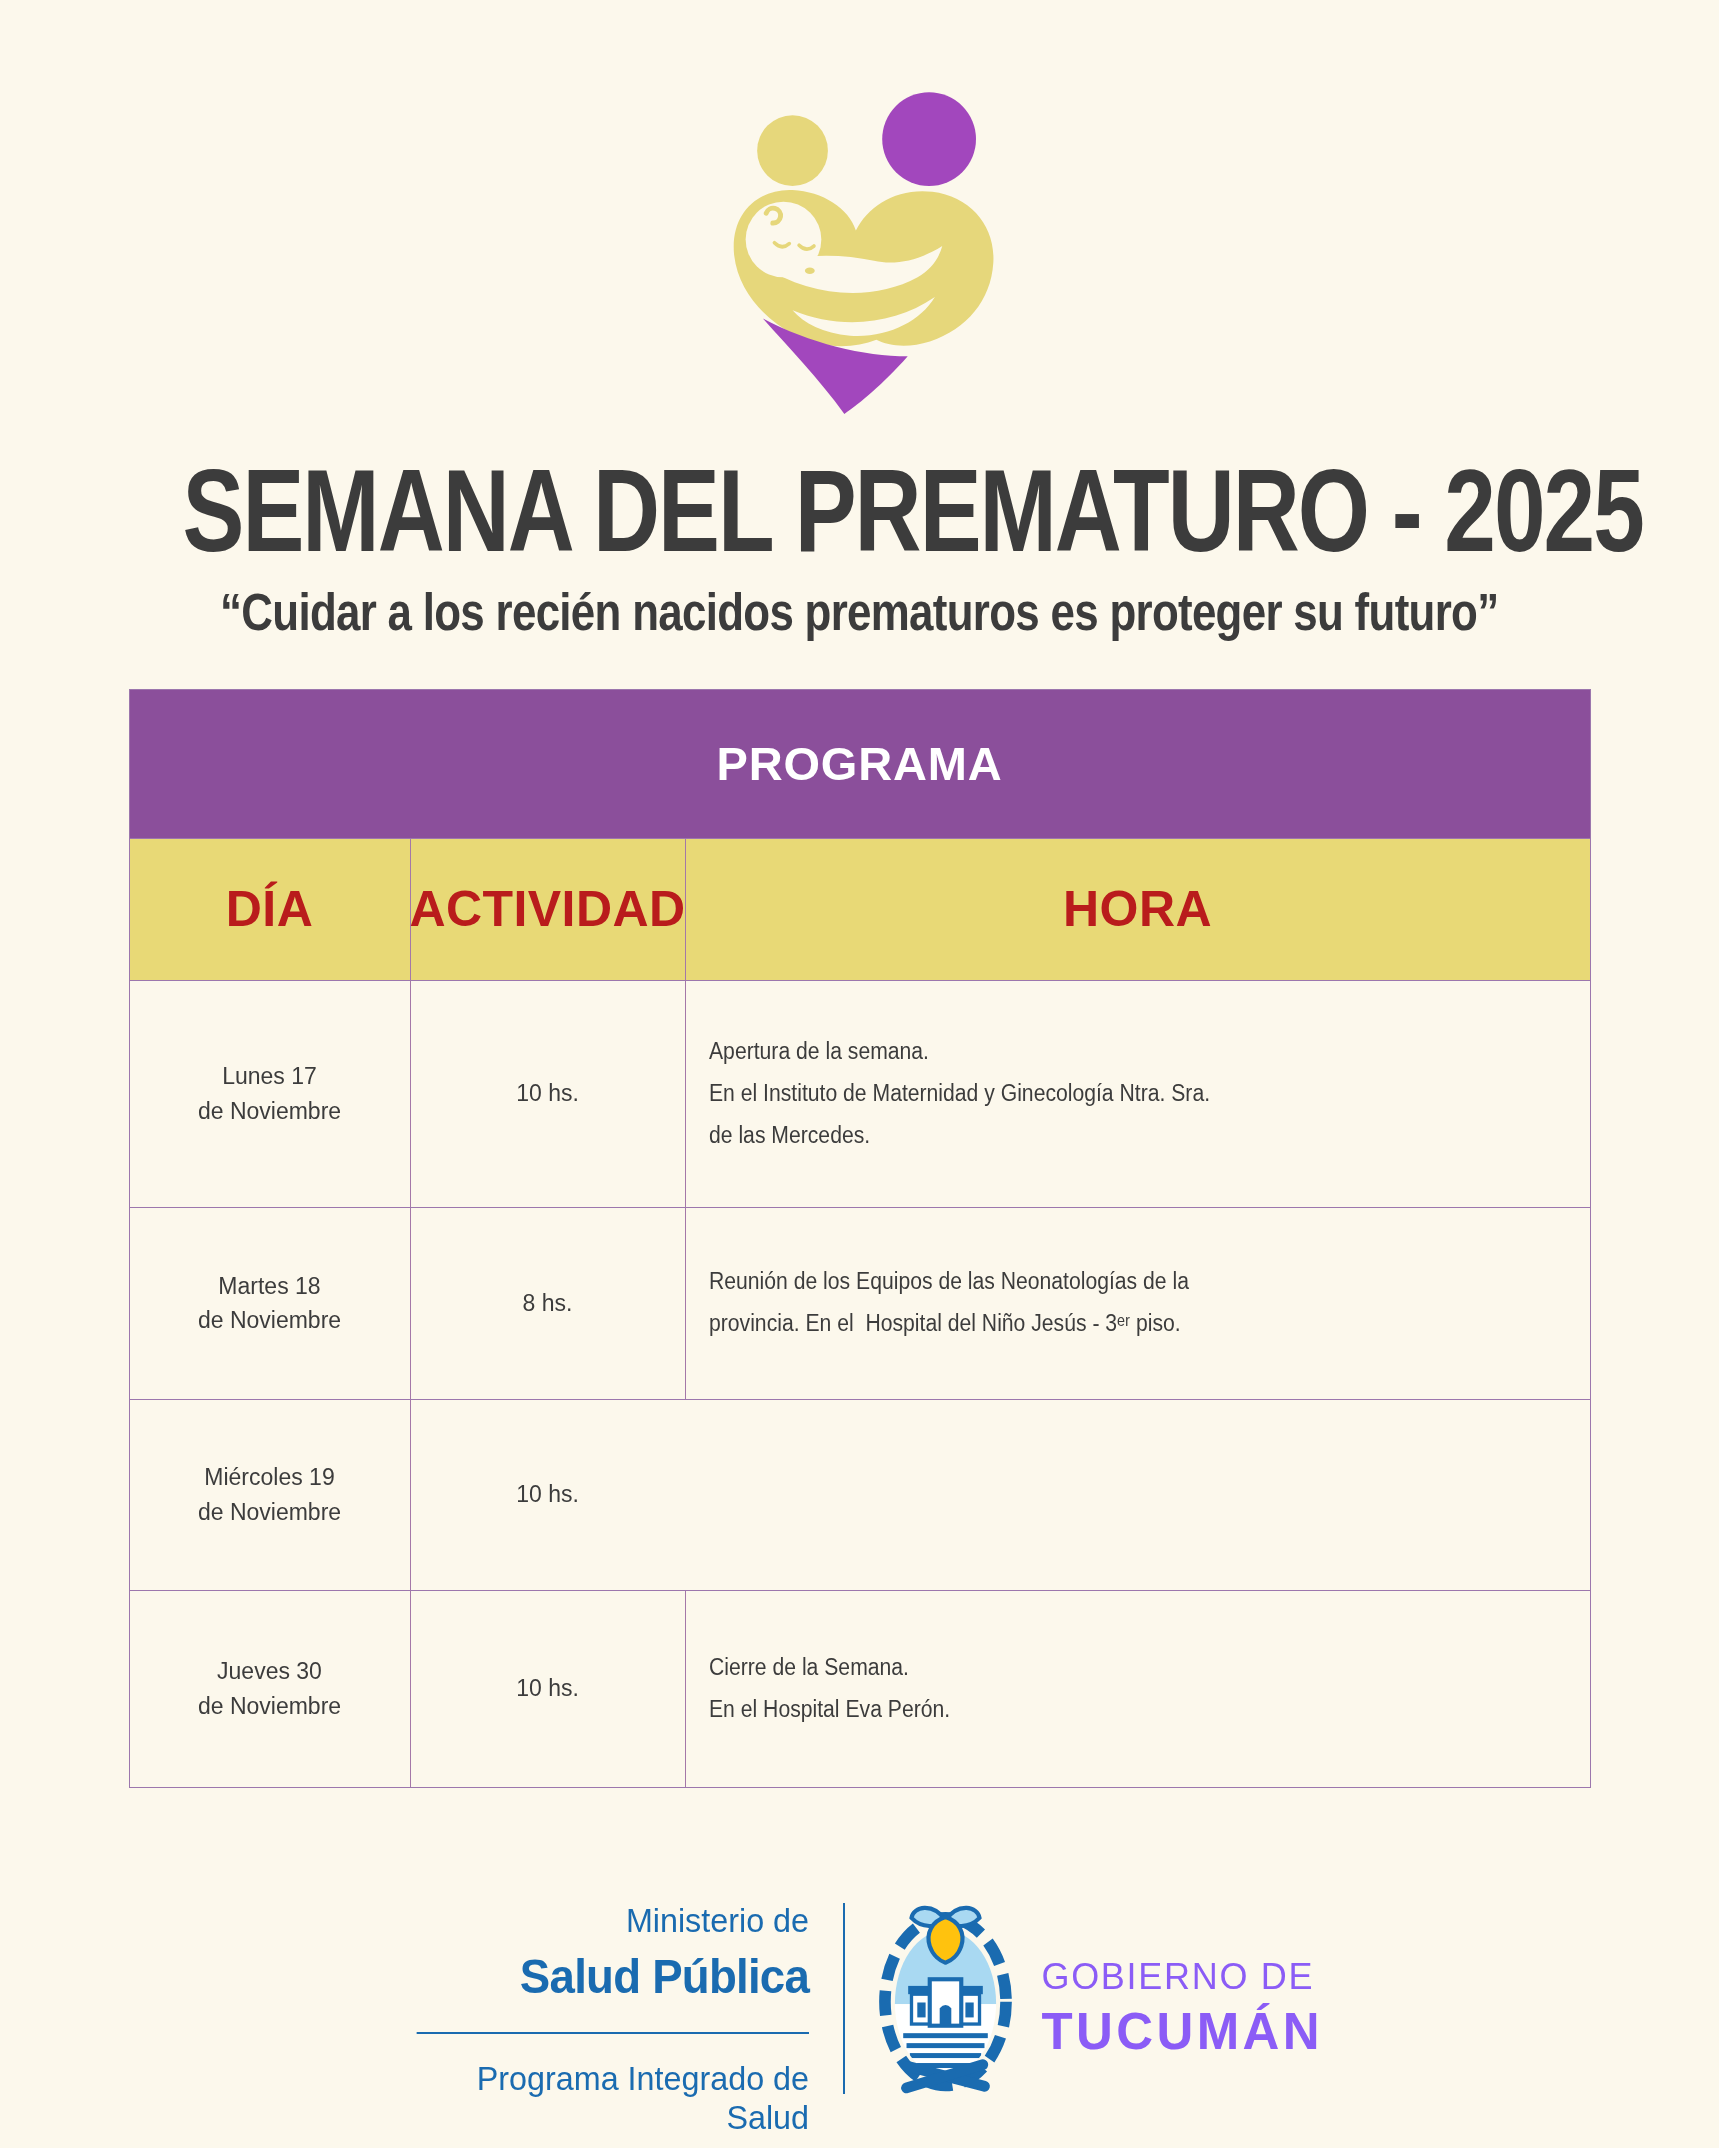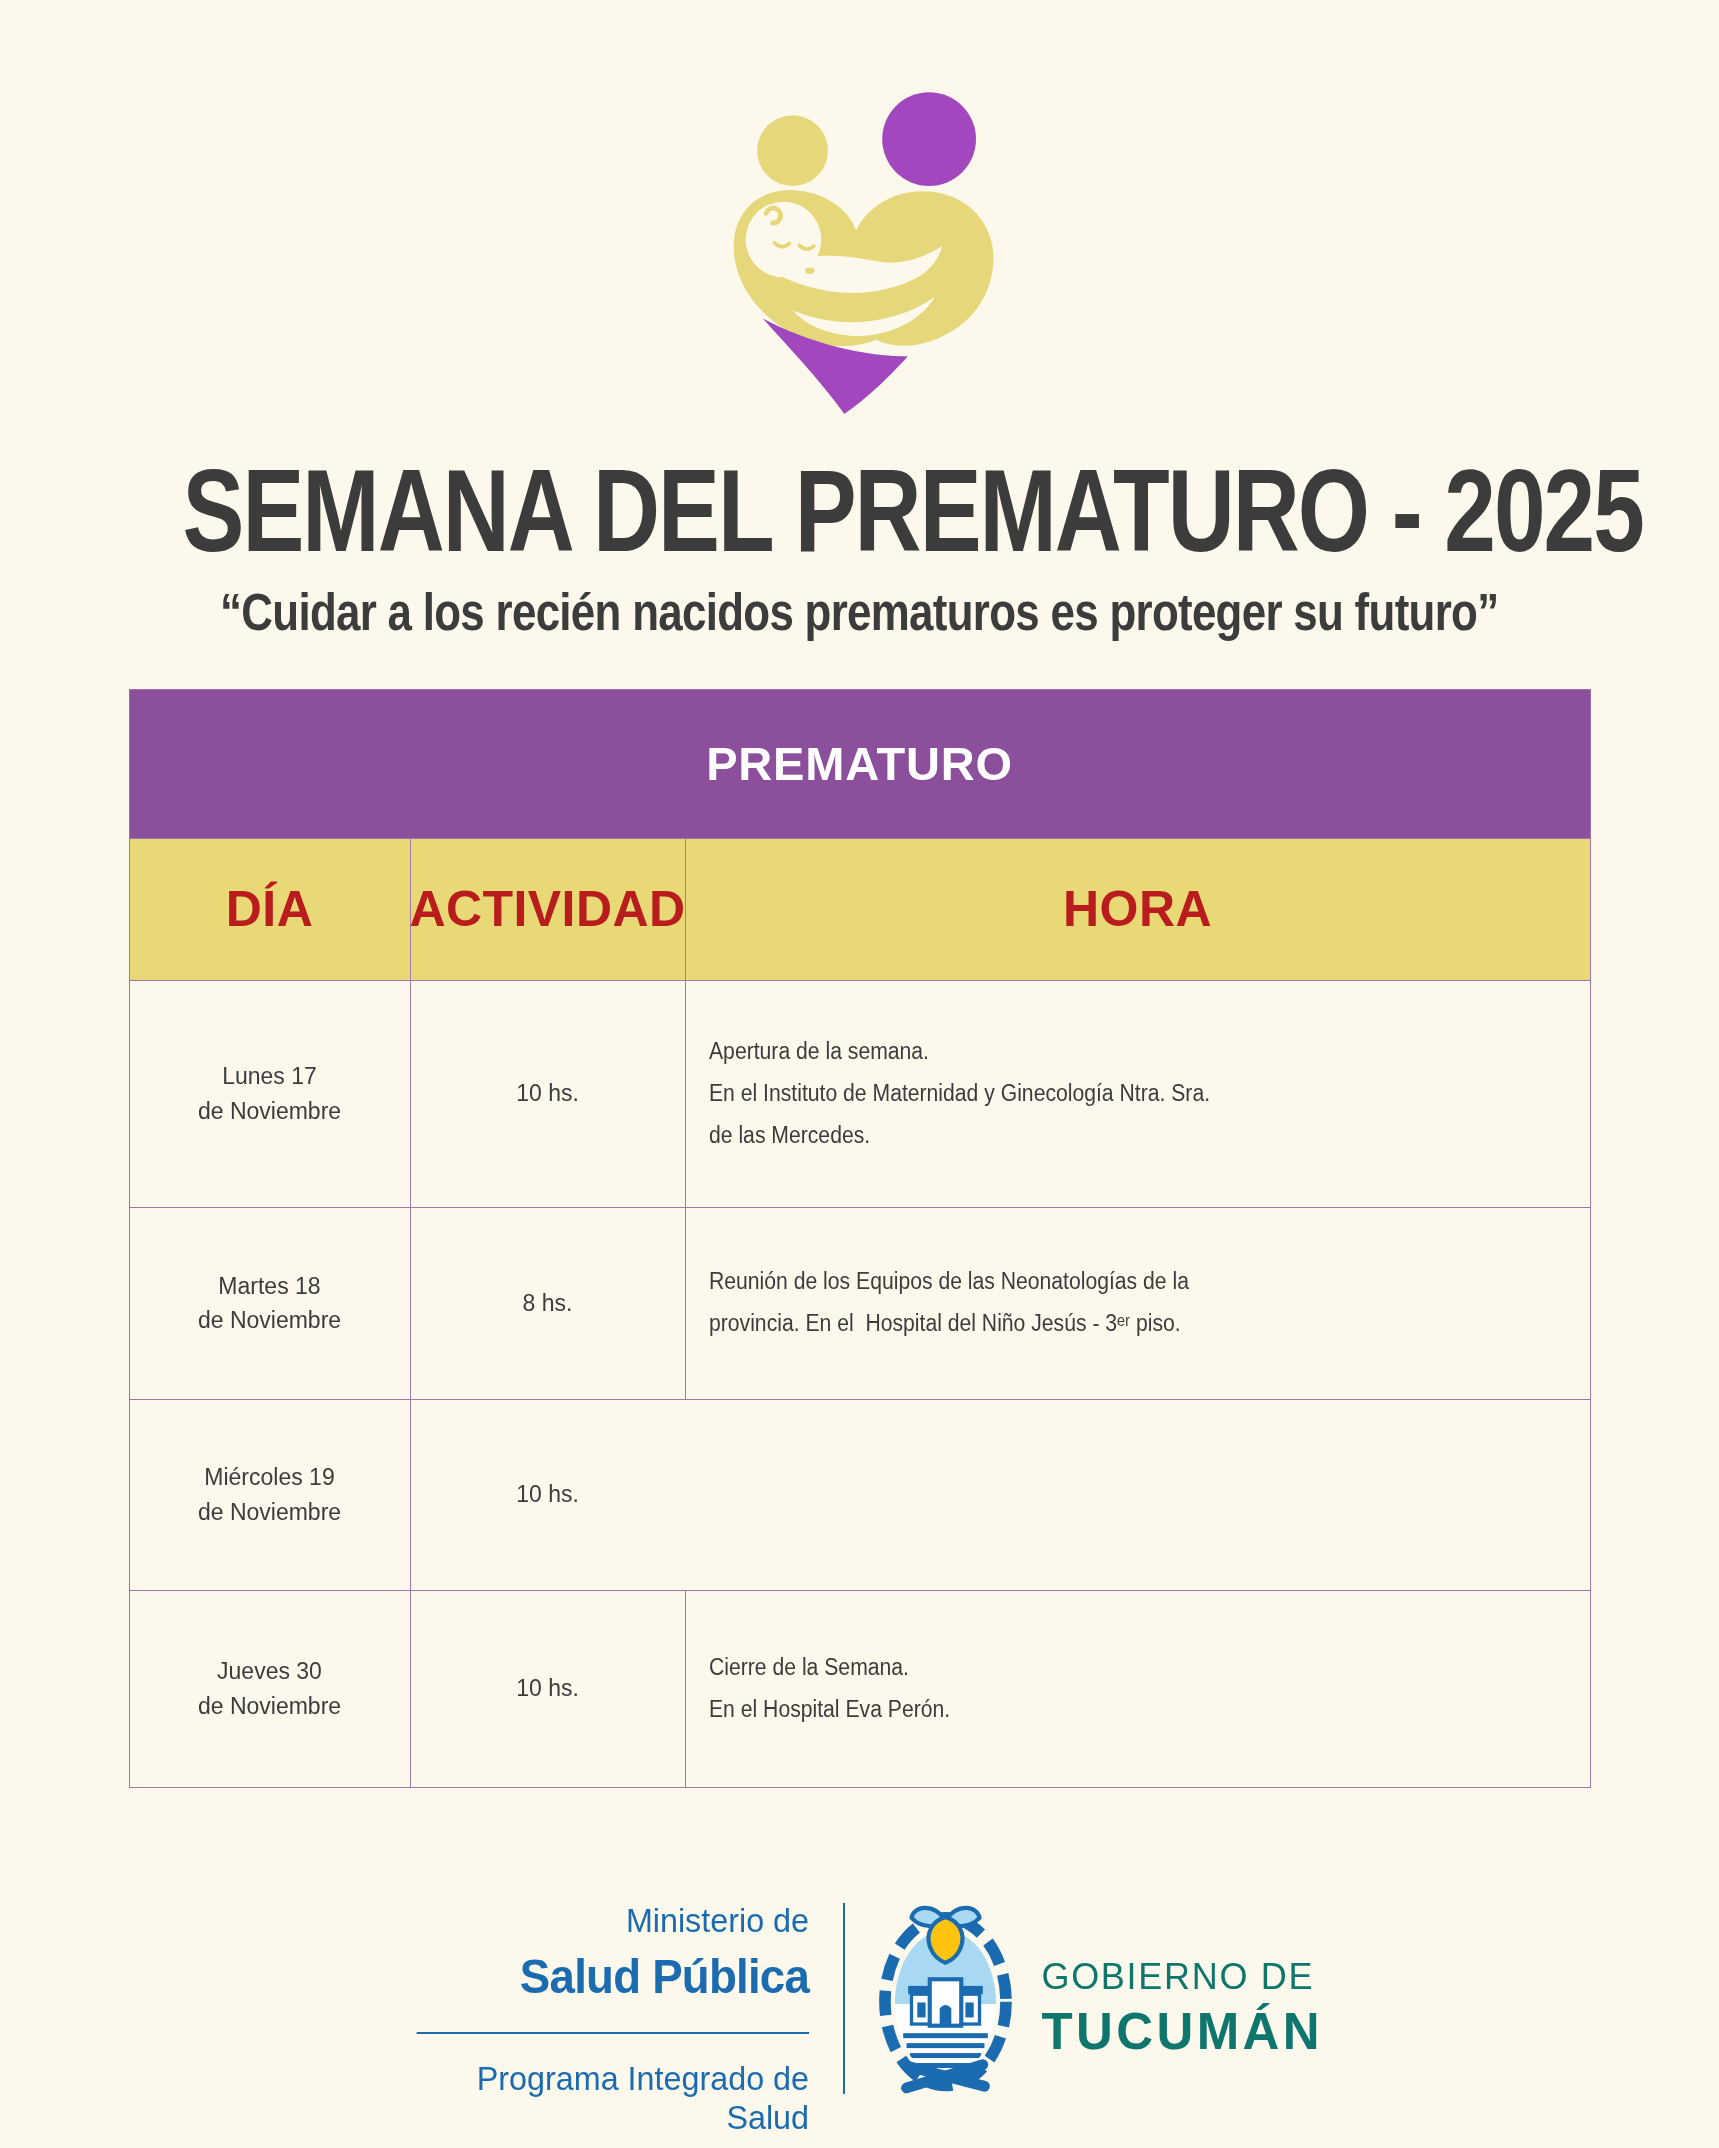--- a/index.html
+++ b/index.html
@@ -121,21 +121,21 @@
   .footer-divider{
     width:2.5px;
     background:#1a6bb0;
     margin:3.4px 30px 0 34px;
     height:191px;
   }
   .emblem-wrap{ margin-top:0px; }
   .gov-block{
     margin-left:25px;
     align-self:center;
-    color:#0f766e;
+    color:#8b5cf6;
     margin-top:-20px;
   }
   .gov-line1{ font-size:36px; letter-spacing:1.7px; }
   .gov-line2{ font-size:51px; font-weight:bold; letter-spacing:3.4px; margin-top:3.4px; }
 </style>
 </head>
 <body>
 
 <div class="page">
 
@@ -179,21 +179,21 @@
   </div>
 
   <div class="title-wrap">
     <div class="title">SEMANA DEL PREMATURO - 2025</div>
   </div>
   <div class="subtitle-wrap">
     <div class="subtitle">“Cuidar a los recién nacidos prematuros es proteger su futuro”</div>
   </div>
 
   <div class="program-table">
-    <div class="band-programa">PREMATURO</div>
+    <div class="band-programa">PROGRAMA</div>
 
     <div class="trow thead-row">
       <div class="cell">DÍA</div>
       <div class="cell">ACTIVIDAD</div>
       <div class="cell">HORA</div>
     </div>
 
     <div class="trow data-row row-0">
       <div class="cell">Lunes 17
 de Noviembre</div>

